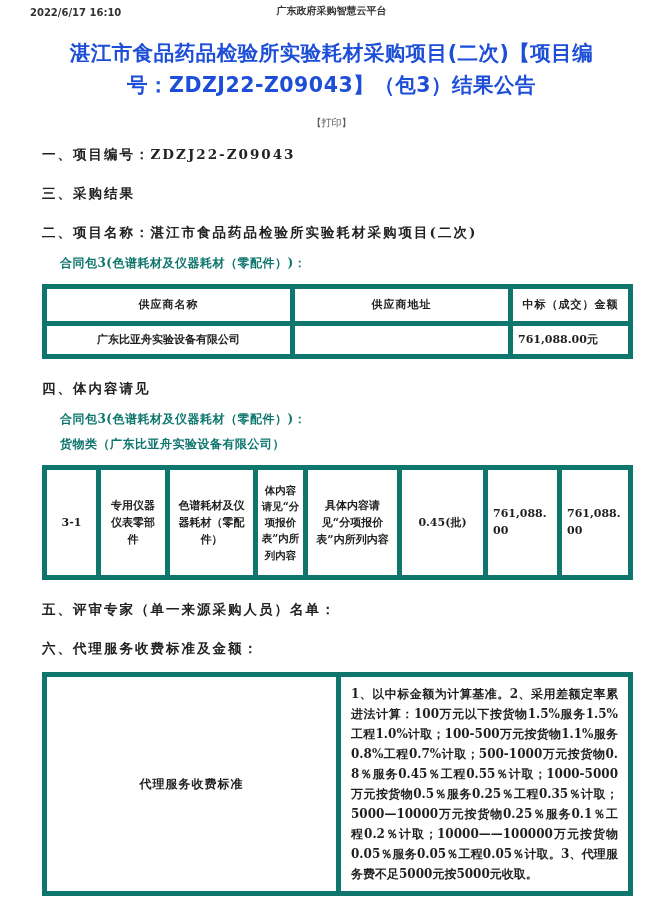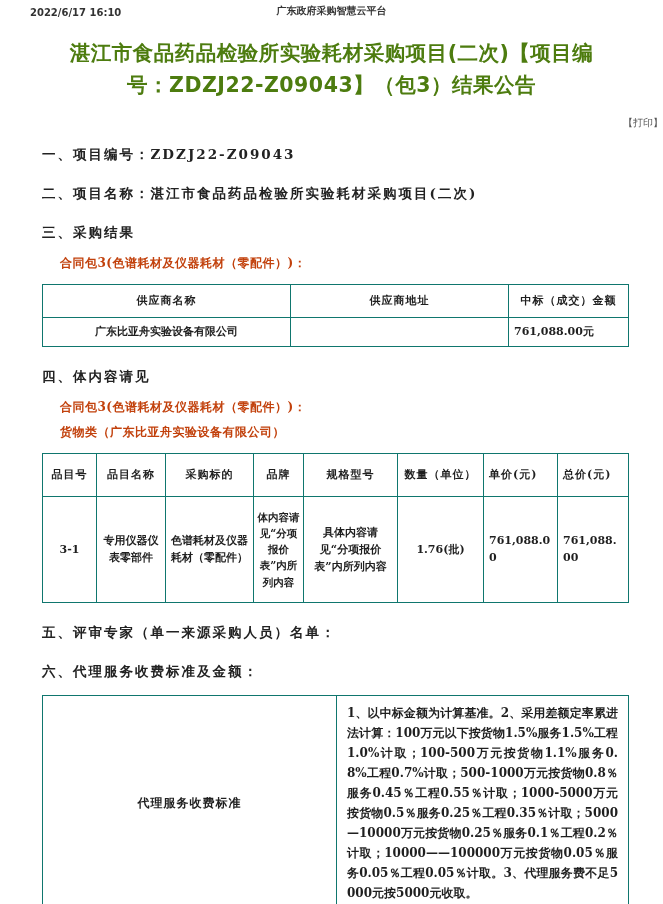--- a/index.html
+++ b/index.html
@@ -19,50 +19,50 @@
   }
   .topbar .site {
     position:absolute; left:50%; transform:translateX(-50%); top:4px;
     white-space:nowrap;
   }
 
   
   .title {
     margin:17px 58px 0 58px; text-align:center;
     font-family:"DejaVu Sans","Liberation Sans",sans-serif;
-    font-size:20.5px; font-weight:bold; color:#4d7c0f;
+    font-size:20.5px; font-weight:bold; color:#1d4ed8;
     line-height:1.55; letter-spacing:0.5px;
   }
 
-  .print-row { text-align:right; margin-top:9px; height:14px; }
+  .print-row { text-align:center; margin-top:9px; height:14px; }
   .print-btn {
     font-size:10px; color:#555; cursor:pointer;
     font-family:"DejaVu Sans","Liberation Sans",sans-serif;
   }
 
   
   .heading {
     margin:21px 0 0 42px;
     font-size:13.5px; font-weight:bold; color:#222;
     letter-spacing:2px;
   }
   .subline {
     margin:13px 0 0 60px;
-    font-size:12px; font-weight:bold; color:#c2410c; letter-spacing:0.5px;
+    font-size:12px; font-weight:bold; color:#0f766e; letter-spacing:0.5px;
   }
   .subline.tight { margin-top:8px; }
 
   
   table {
     border-collapse:collapse; table-layout:fixed;
     margin:12px 0 0 42px; width:586px;
     font-size:11px; color:#1f1f1f;
   }
   th, td {
-    border:1px solid #0f766e; font-weight:bold;
+    border:5px solid #0f766e; font-weight:bold;
     padding:4px 5px; text-align:center; vertical-align:middle;
     line-height:1.55; word-break:break-all;
   }
   th { letter-spacing:1px; }
   .cell-right { text-align:left; padding-right:5px; }
 
   .t-result th { height:24px; }
   .t-result td { height:20px; }
 
   .t-items th { height:34px; }
@@ -87,23 +87,23 @@
   </div>
 
   <div class="title">湛江市食品药品检验所实验耗材采购项目(二次)【项目编号：ZDZJ22-Z09043】（包3）结果公告</div>
 
   <div class="print-row">
     <span class="print-btn">【打印】</span>
   </div>
 
   <div class="heading">一、项目编号：ZDZJ22-Z09043</div>
 
+  <div class="heading">三、采购结果</div>
+
   <div class="heading">二、项目名称：湛江市食品药品检验所实验耗材采购项目(二次)</div>
-
-  <div class="heading">三、采购结果</div>
   <div class="subline">合同包3(色谱耗材及仪器耗材（零配件）)：</div>
 
   <table class="t-result">
     <colgroup>
         <col style="width:248px">
         <col style="width:218px">
         <col style="width:120px">
       </colgroup>
     <tbody>
         <tr>
@@ -128,37 +128,27 @@
       <col style="width:54px">
         <col style="width:69px">
         <col style="width:88px">
         <col style="width:50px">
       <col style="width:94px">
         <col style="width:86px">
         <col style="width:74px">
         <col style="width:71px">
     </colgroup>
     <tbody>
-        <tr>
-      <th>品目号</th>
-      <th>品目名称</th>
-      <th>采购标的</th>
-      <th>品牌</th>
-      <th>规格型号</th>
-      <th>数量（单位）</th>
-      <th class="cell-right">单价(元)</th>
-      <th class="cell-right">总价(元)</th>
-    </tr>
     <tr>
       <td>3-1</td>
       <td>专用仪器仪表零部件</td>
       <td>色谱耗材及仪器耗材（零配件）</td>
       <td class="brand-cell">体内容请见“分项报价表”内所列内容</td>
       <td>具体内容请见“分项报价表”内所列内容</td>
-      <td>1.76(批)</td>
+      <td>0.45(批)</td>
       <td class="cell-right">761,088.00</td>
       <td class="cell-right">761,088.00</td>
     </tr>
   </tbody>
     </table>
 
   <div class="heading">五、评审专家（单一来源采购人员）名单：</div>
 
   <div class="heading">六、代理服务收费标准及金额：</div>
 

